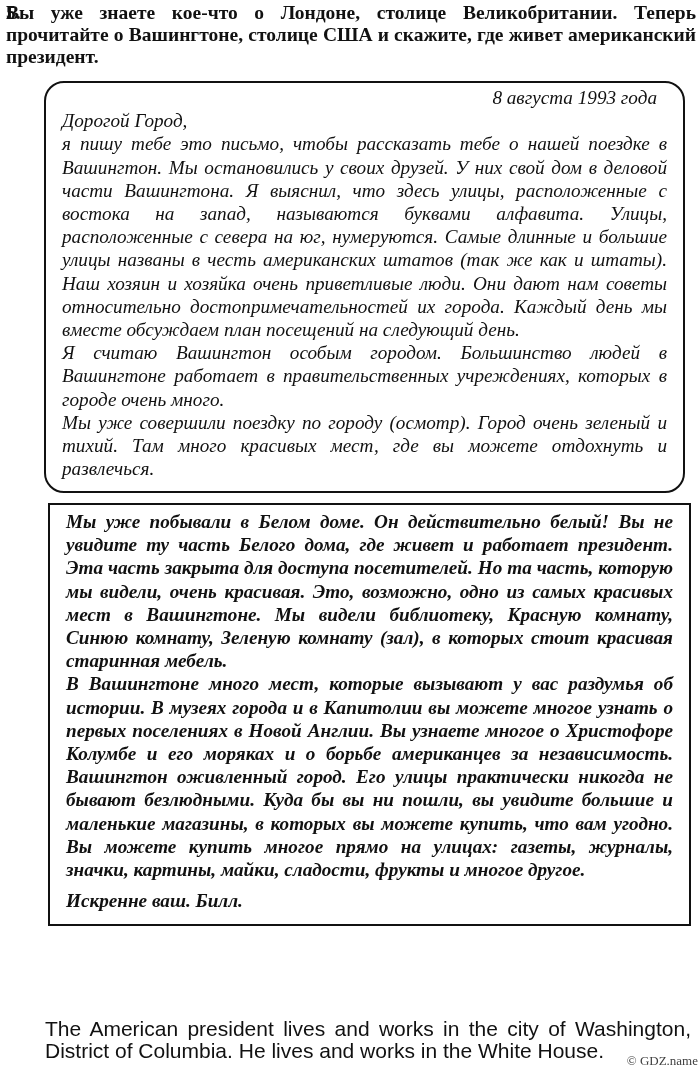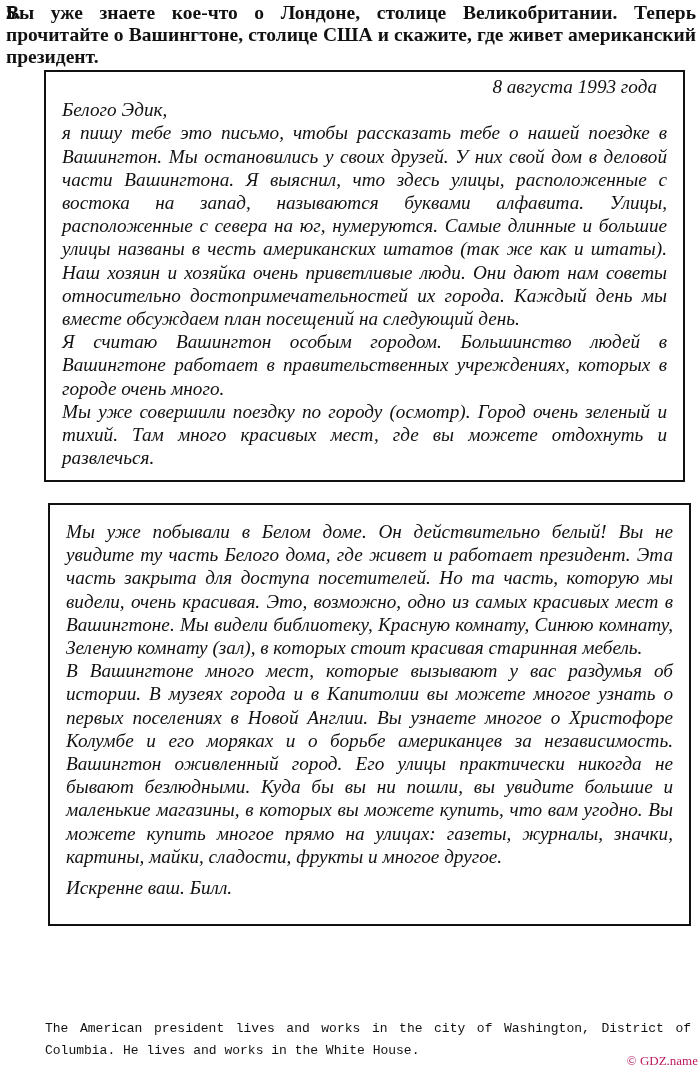--- a/index.html
+++ b/index.html
@@ -39,76 +39,78 @@
       border: 2px solid #111;
       box-sizing: border-box;
       font-family: "Liberation Serif", serif;
       font-style: italic;
       font-size: 19.2px;
       line-height: 23.2px;
       text-align: justify;
     }
     .box1 {
       left: 44px;
-      top: 70px;
+      top: 81px;
       width: 641px;
       height: 412px;
       padding: 3px 16px 0 16px;
+      border-radius: 20px;
     }
     .box2 {
       left: 48px;
       top: 503px;
       width: 643px;
       height: 423px;
-      padding: 15px 16px 0 16px;
+      padding: 5px 16px 0 16px;
+      font-weight: bold;
     }
     .box p {
       margin: 0;
       text-align: justify;
     }
     .date {
       text-align: right !important;
       padding-right: 10px;
     }
     .signature {
       text-align: left;
       padding-right: 90px;
       margin-top: 8px !important;
     }
     .answer {
       position: absolute;
       left: 45px;
       top: 1018px;
       width: 646px;
-      font-family: Liberation Mono, monospace;
-      font-size: 13px;
+      font-family: Liberation Sans, sans-serif;
+      font-size: 21px;
       line-height: 22px;
       text-align: justify;
     }
     .answer p { margin: 0; }
     .copyright {
       position: absolute;
       right: 2px;
       top: 1053px;
       font-family: "Liberation Serif", serif;
       font-size: 13px;
-      color: #be185d;
+      color: #404040;
     }
   </style>
 </head>
 <body>
 
 <div class="task">
   <span class="num">5.</span>
   <span class="text">Вы уже знаете кое-что о Лондоне, столице Великобритании. Теперь прочитайте о Вашингтоне, столице США и скажите, где живет американский президент.</span>
 </div>
 
 <div class="box box1">
   <p class="date">8 августа 1993 года</p>
-  <p>Белого Эдик,</p>
+  <p>Дорогой Город,</p>
   <p>я пишу тебе это письмо, чтобы рассказать тебе о нашей поездке в Вашингтон. Мы остановились у своих друзей. У них свой дом в деловой части Вашингтона. Я выяснил, что здесь улицы, расположенные с востока на запад, называются буквами алфавита. Улицы, расположенные с севера на юг, нумеруются. Самые длинные и большие улицы названы в честь американских штатов (так же как и штаты). Наш хозяин и хозяйка очень приветливые люди. Они дают нам советы относительно достопримечательностей их города. Каждый день мы вместе обсуждаем план посещений на следующий день.</p>
   <p>Я считаю Вашингтон особым городом. Большинство людей в Вашингтоне работает в правительственных учреждениях, которых в городе очень много.</p>
   <p>Мы уже совершили поездку по городу (осмотр). Город очень зеленый и тихий. Там много красивых мест, где вы можете отдохнуть и развлечься.</p>
 </div>
 
 <div class="box box2">
   <p>Мы уже побывали в Белом доме. Он действительно белый! Вы не увидите ту часть Белого дома, где живет и работает президент. Эта часть закрыта для доступа посетителей. Но та часть, которую мы видели, очень красивая. Это, возможно, одно из самых красивых мест в Вашингтоне. Мы видели библиотеку, Красную комнату, Синюю комнату, Зеленую комнату (зал), в которых стоит красивая старинная мебель.</p>
   <p>В Вашингтоне много мест, которые вызывают у вас раздумья об истории. В музеях города и в Капитолии вы можете многое узнать о первых поселениях в Новой Англии. Вы узнаете многое о Христофоре Колумбе и его моряках и о борьбе американцев за независимость. Вашингтон оживленный город. Его улицы практически никогда не бывают безлюдными. Куда бы вы ни пошли, вы увидите большие и маленькие магазины, в которых вы можете купить, что вам угодно. Вы можете купить многое прямо на улицах: газеты, журналы, значки, картины, майки, сладости, фрукты и многое другое.</p>
   <p class="signature">Искренне ваш. Билл.</p>
 </div>

